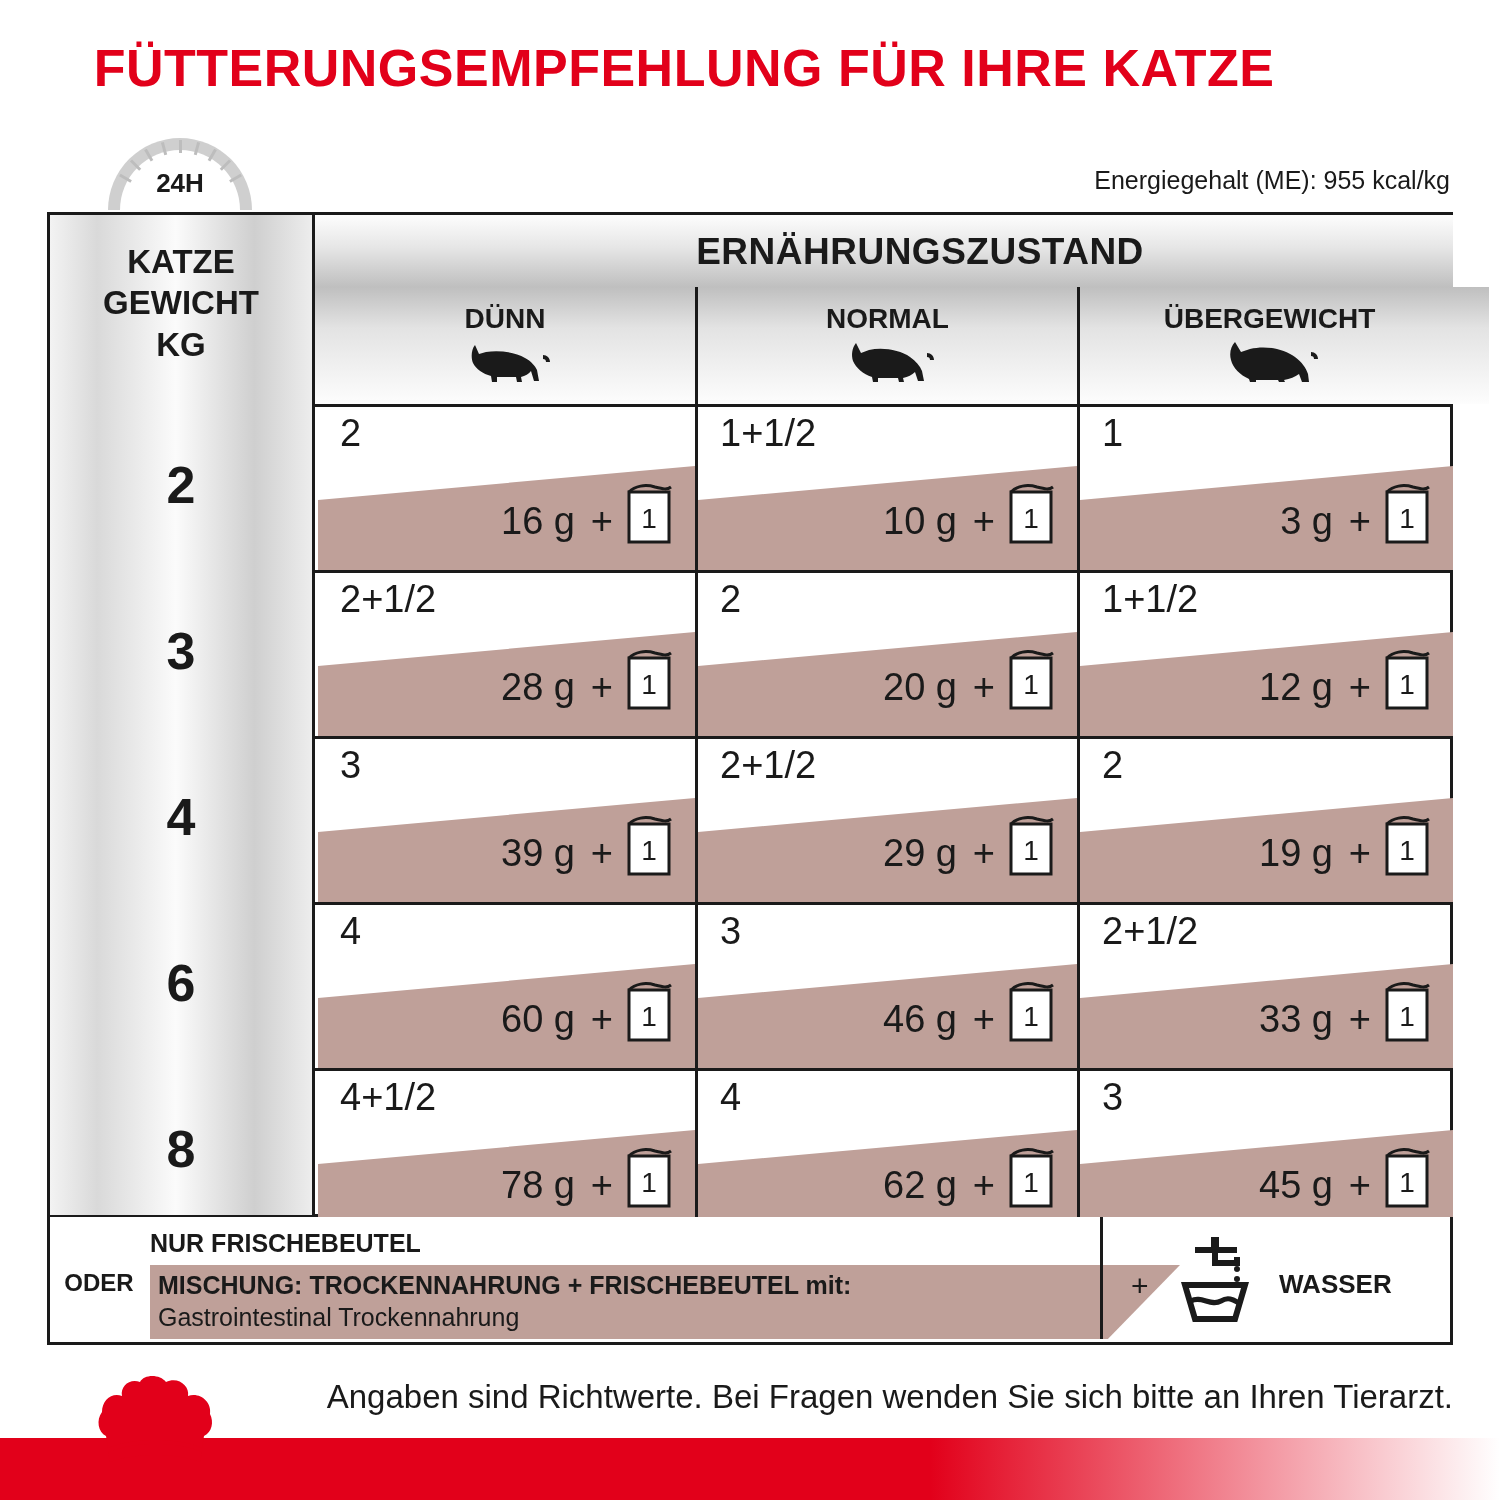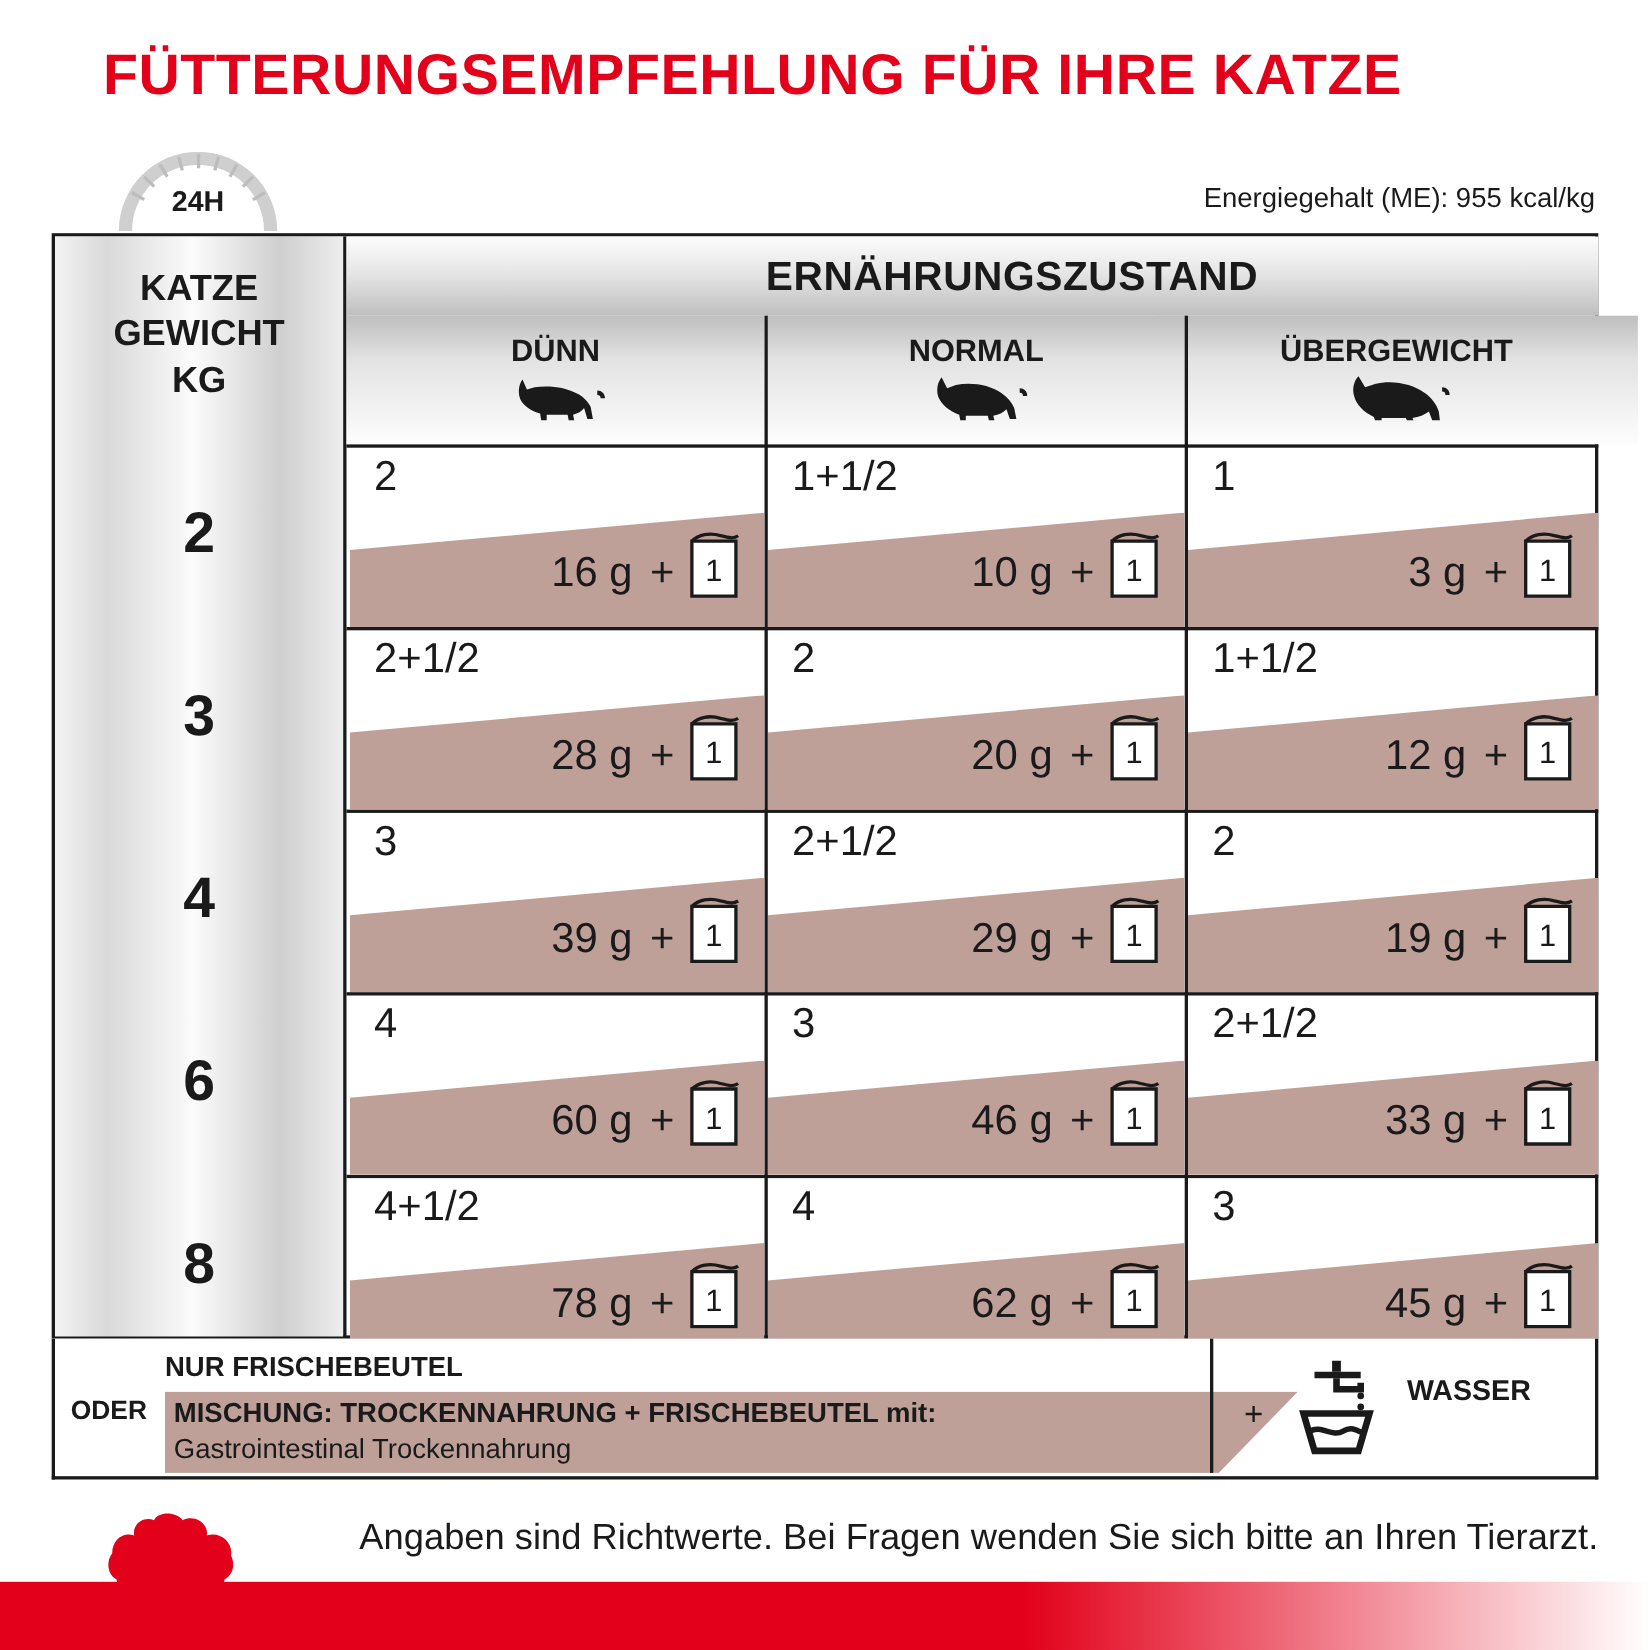--- a/index.html
+++ b/index.html
@@ -309,21 +309,21 @@
   .waterbox .plusw {
     position: absolute;
     left: 28px;
     top: 52px;
     font-size: 30px;
     color: #1a1a1a;
   }
   .waterbox .wlabel {
     position: absolute;
     left: 176px;
-    top: 32px;
+    top: 52px;
     font-size: 26px;
     font-weight: bold;
     color: #1a1a1a;
   }
   .waterbox .tapicon {
     position: absolute;
     left: 62px;
     top: 16px;
     width: 100px;
     height: 94px;

